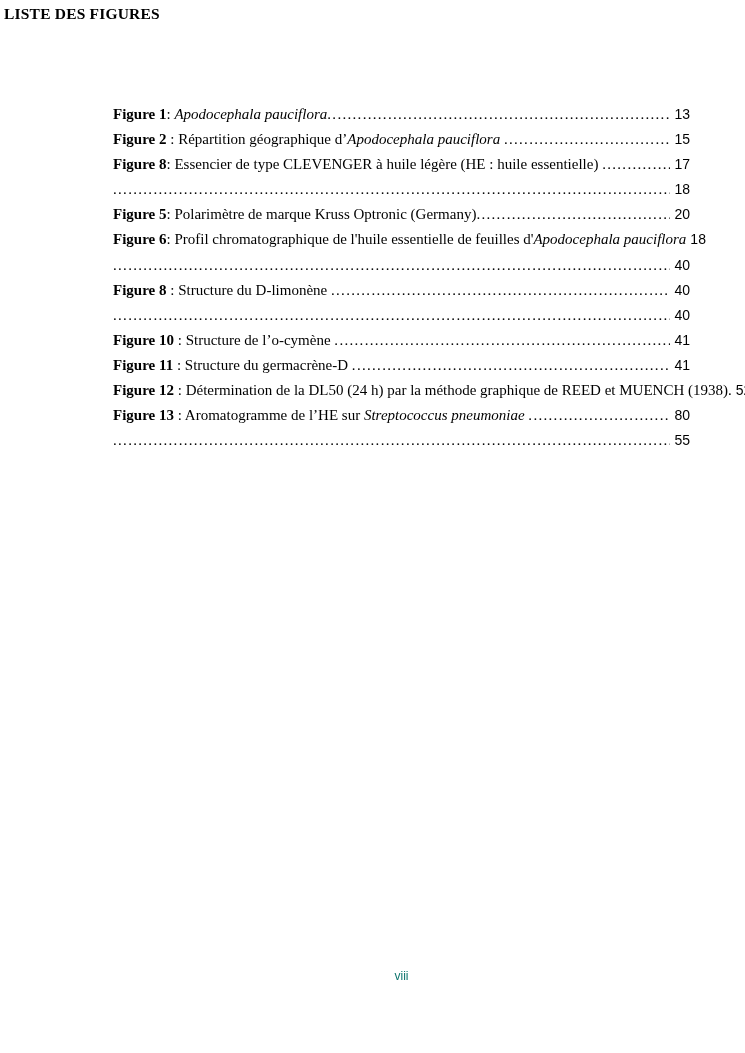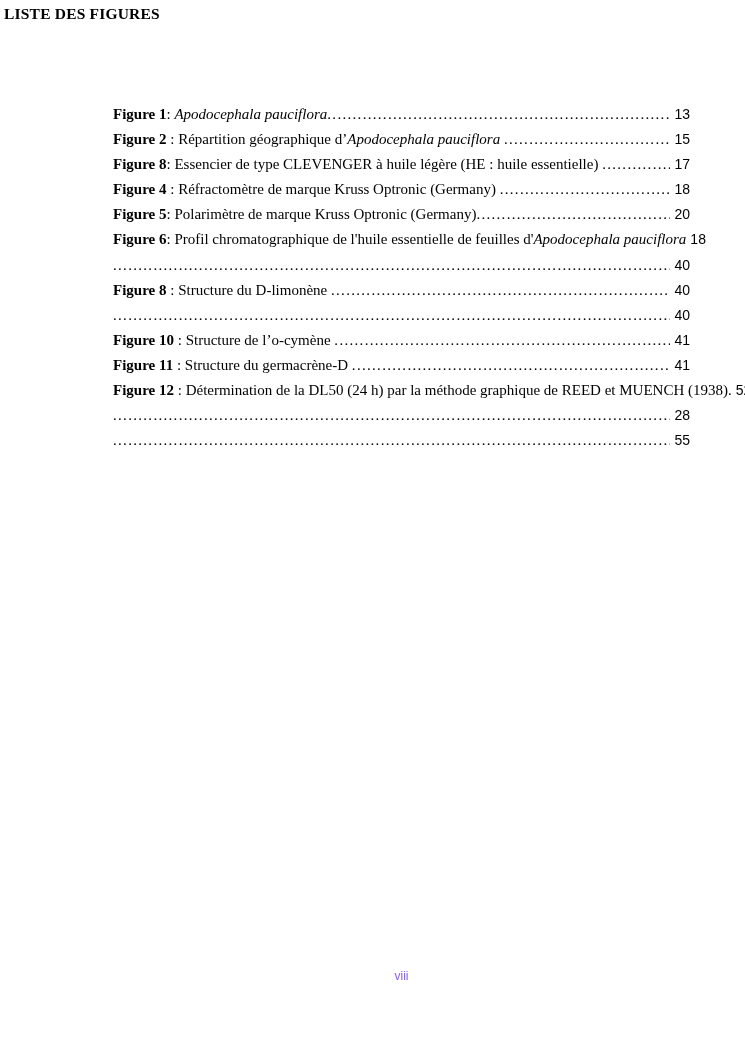--- a/index.html
+++ b/index.html
@@ -59,21 +59,21 @@
     padding-left: 4px;
   }
   .footer {
     position: absolute;
     top: 969px;
     left: 113px;
     right: 55px;
     text-align: center;
     font-family: "Liberation Sans", sans-serif;
     font-size: 12px;
-    color: #8b5cf6;
+    color: #0f766e;
   }
 </style>
 </head>
 <body>
 
 <div class="page">
   <h1 class="doc-title">LISTE DES FIGURES</h1>
   <div class="toc" id="toc-list">
   <div class="entry">
     <span class="entry-text"><b class="lbl">Figure 1</b><span class="runs"><span>: </span><i>Apodocephala pauciflora</i></span></span>
@@ -87,21 +87,20 @@
     <span class="pg">15</span>
   </div>
 
   <div class="entry">
     <span class="entry-text"><b class="lbl">Figure 8</b><span class="runs"><span>: Essencier de type CLEVENGER à huile légère (HE : huile essentielle) </span></span></span>
     <span class="dots">............................................................................................................................................................................................................................................................................................................</span>
     <span class="pg">17</span>
   </div>
 
   <div class="entry">
-    <span class="entry-text"><b class="lbl">Figure 4</b><span class="runs"><span> : Réfractomètre de marque Kruss Optronic (Germany) </span></span></span>
     <span class="dots">............................................................................................................................................................................................................................................................................................................</span>
     <span class="pg">18</span>
   </div>
 
   <div class="entry">
     <span class="entry-text"><b class="lbl">Figure 5</b><span class="runs"><span>: Polarimètre de marque Kruss Optronic (Germany)</span></span></span>
     <span class="dots">............................................................................................................................................................................................................................................................................................................</span>
     <span class="pg">20</span>
   </div>
 
@@ -139,22 +138,23 @@
     <span class="pg">41</span>
   </div>
 
   <div class="entry">
     <span class="entry-text"><b class="lbl">Figure 12</b><span class="runs"><span> : Détermination de la DL50 (24 h) par la méthode graphique de REED et MUENCH (1938).</span></span></span>
     <span class="dots">............................................................................................................................................................................................................................................................................................................</span>
     <span class="pg">52</span>
   </div>
 
   <div class="entry">
+    <span class="entry-text"><b class="lbl">Figure 13</b><span class="runs"><span> : Aromatogramme de l’HE sur </span><i>Streptococcus pneumoniae</i><span> </span></span></span>
     <span class="dots">............................................................................................................................................................................................................................................................................................................</span>
-    <span class="pg">28</span>
+    <span class="pg">80</span>
   </div>
 
   <div class="entry">
     <span class="dots">............................................................................................................................................................................................................................................................................................................</span>
     <span class="pg">55</span>
   </div>
 </div>
   <div class="footer">viii</div>
 </div>
 

